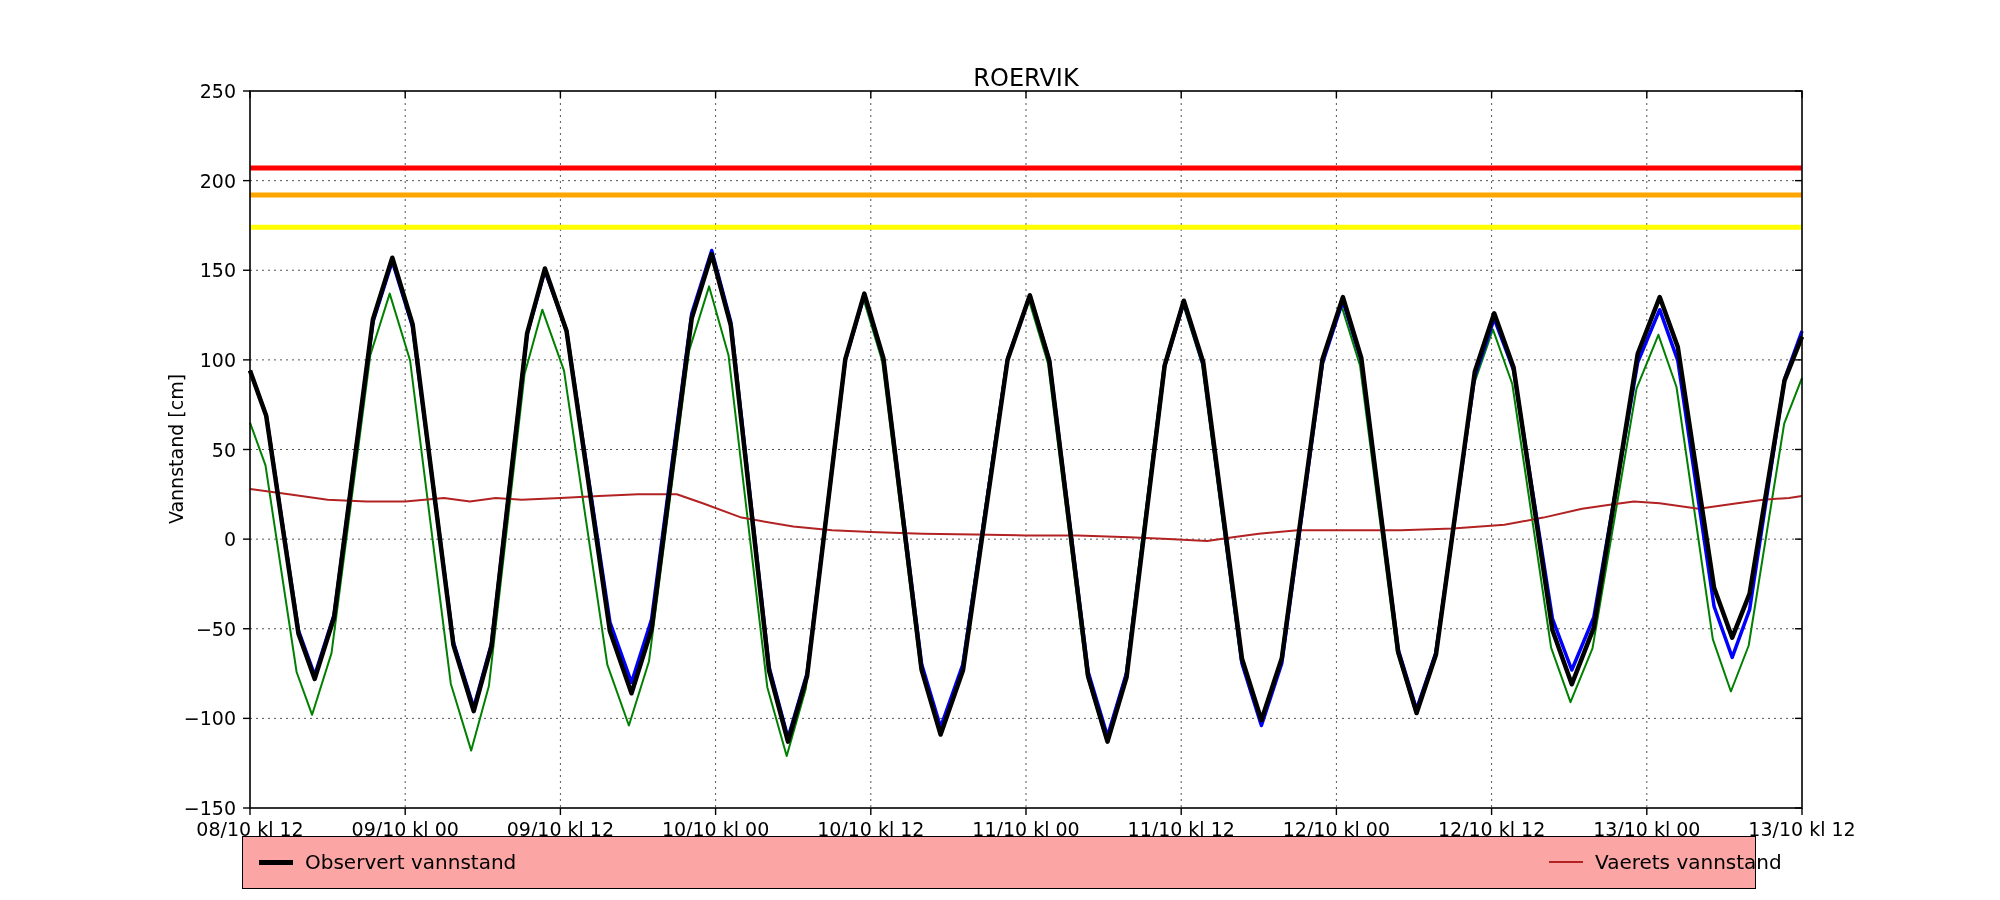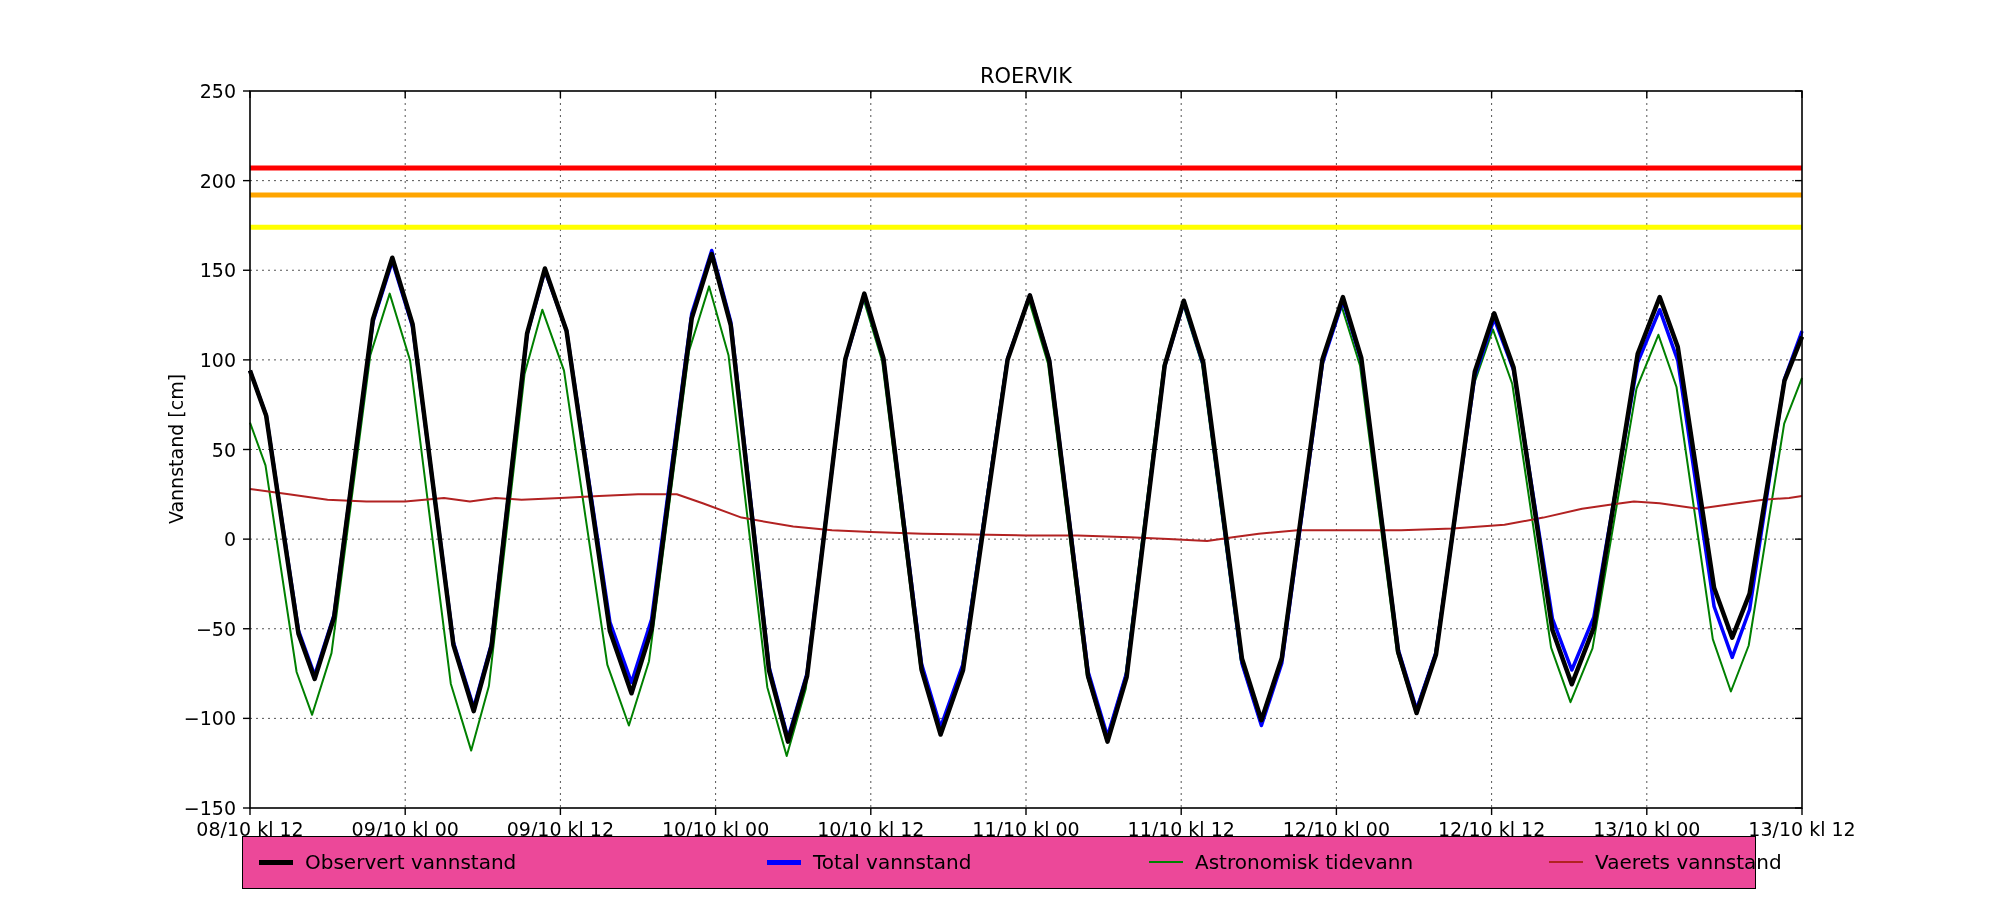--- a/index.html
+++ b/index.html
@@ -1,24 +1,24 @@
 <!DOCTYPE html>
 <html><head>
 <meta charset="utf-8">
 <style>
   html,body{margin:0;padding:0;background:#ffffff;}
   #figure{position:relative;width:2000px;height:900px;background:#ffffff;
           font-family:"DejaVu Sans","Liberation Sans",sans-serif;overflow:hidden;}
   #chart-svg{position:absolute;left:0;top:0;}
   #chart-title{position:absolute;left:826px;top:64px;width:400px;text-align:center;
-               font-size:21px;color:#000;}
+               font-size:24px;color:#000;}
   #y-axis-label{position:absolute;left:96px;top:438px;width:160px;text-align:center;
                 font-size:19px;color:#000;transform:rotate(-90deg);transform-origin:center;}
   #legend{position:absolute;left:242px;top:836px;width:1514px;height:53px;
-          border:1.6px solid #000;background:#ec4899;box-sizing:border-box;}
+          border:1.6px solid #000;background:#fca5a5;box-sizing:border-box;}
   .legend-entry{position:absolute;top:0;height:50px;display:flex;align-items:center;}
   .legend-sample{display:inline-block;width:34px;margin-right:12px;}
   .legend-label{font-size:20px;color:#000;white-space:nowrap;}
 </style>
 </head>
 <body>
 
 <div id="figure">
   <svg id="chart-svg" width="2000" height="900" viewBox="0 0 2000 900" xmlns="http://www.w3.org/2000/svg">
       <line x1="250" x2="1802" y1="180.625" y2="180.625" stroke="#555" stroke-width="1" stroke-dasharray="2 4"></line>
@@ -108,26 +108,18 @@
     </svg>
 
   <div id="chart-title">ROERVIK</div>
   <div id="y-axis-label">Vannstand [cm]</div>
 
   <div id="legend">
     <div class="legend-entry" style="left:16px">
       <span class="legend-sample" style="height: 5px; background: rgb(0, 0, 0);"></span>
       <span class="legend-label">Observert vannstand</span>
     </div>
-    <div class="legend-entry" style="left:524px">
-      <span class="legend-sample" style="height: 5px; background: rgb(0, 0, 255);"></span>
-      <span class="legend-label">Total vannstand</span>
-    </div>
-    <div class="legend-entry" style="left:906px">
-      <span class="legend-sample" style="height: 2.5px; background: rgb(0, 128, 0);"></span>
-      <span class="legend-label">Astronomisk tidevann</span>
-    </div>
     <div class="legend-entry" style="left:1306px">
       <span class="legend-sample" style="height: 2.5px; background: rgb(178, 34, 34);"></span>
       <span class="legend-label">Vaerets vannstand</span>
     </div>
   </div>
 </div>
 
 </body></html>

